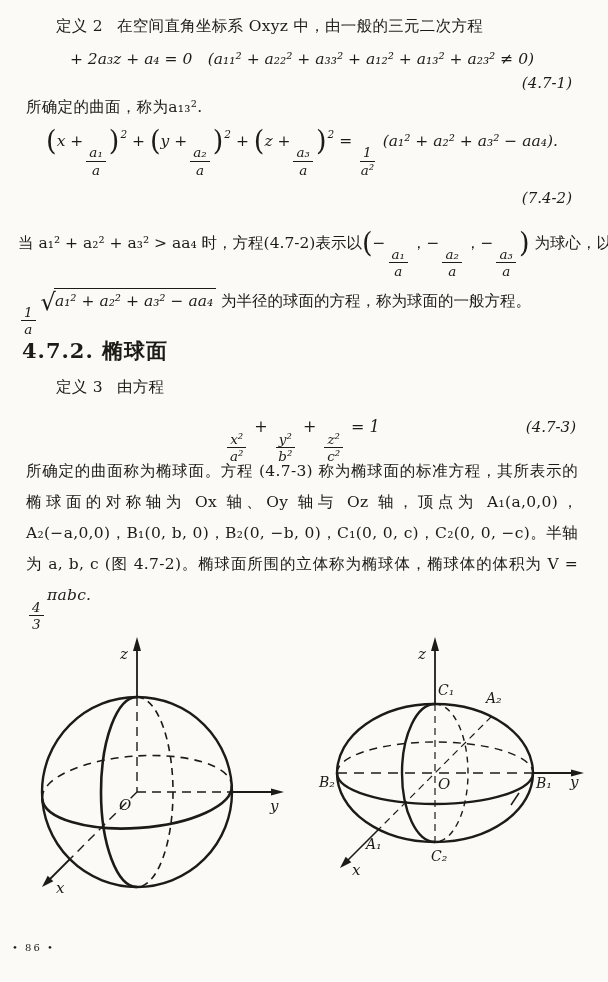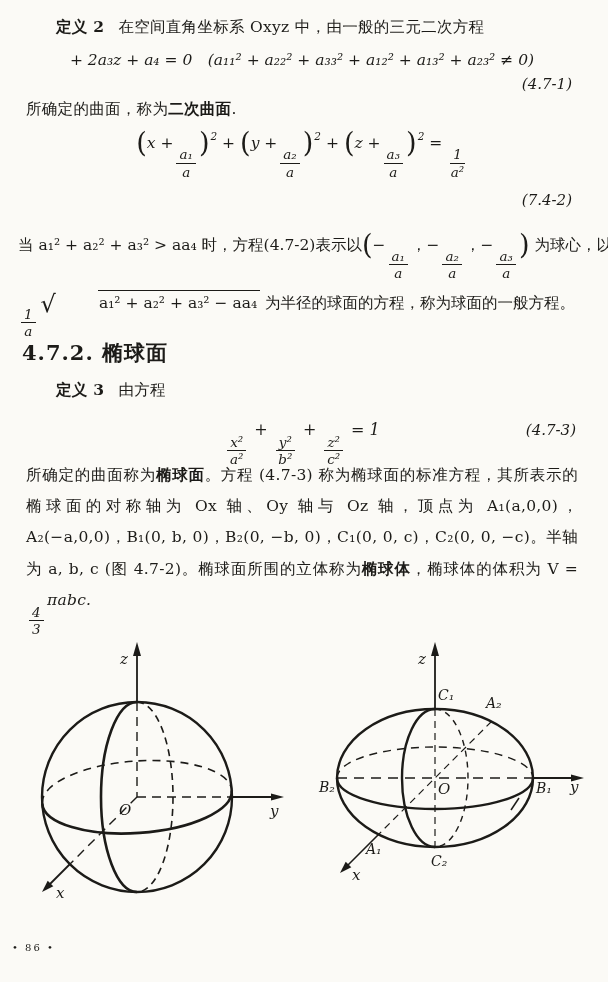--- a/index.html
+++ b/index.html
@@ -12,37 +12,37 @@
     overflow:hidden;
   }
   .page{
     position:absolute; inset:0;
     padding:14px 30px 0 26px;
     box-sizing:border-box;
   }
   
   .ln{font-size:15.5px; line-height:25px; letter-spacing:0.3px;}
   .indent{text-indent:30px;}
-  .b{font-weight:700;}
+  .b{font-weight:400;}
   .mi{font-style:italic; font-family:"DejaVu Serif","Liberation Serif",serif;}
   
   .eqc{text-align:center; font-size:15.5px;}
   .eqlabel{text-align:right; font-size:15px; padding-right:6px;font-style:italic;}
   .frac{
     display:inline-flex; flex-direction:column; align-items:center;
     vertical-align:-0.85em; line-height:1.05; font-size:13.5px;
     margin:0 3px; font-style:italic;
   }
   .frac .n{padding:0 3px 1px; border-bottom:1.4px solid #1c1b18;}
   .frac .d{padding-top:1px;}
   .bp{font-size:175%; font-weight:400; vertical-align:-0.14em; line-height:0;}
   .sp{font-size:10.5px; vertical-align:8px; margin-left:1px; font-style:italic;}
   .mathline{line-height:40px; font-size:15.5px; white-space:nowrap;}
   .sqrt-sym{font-size:24px; line-height:0; vertical-align:-0.18em; margin:0 -2px 0 2px;}
-  .rad{border-top:1.5px solid #1c1b18; padding:3px 3px 0 1px; margin-left:44px;}
+  .rad{border-top:1.5px solid #1c1b18; padding:3px 3px 0 1px; font-style:italic;}
   
   .sec{font-size:21px; font-weight:700; letter-spacing:1px; margin:1px 0 10px -4px;}
   
   .eqrow{position:relative; text-align:center;}
   .eqrow .eqlabel{position:absolute; right:0; top:50%; transform:translateY(-50%); padding-right:2px;}
   
   .figrow{display:flex; margin:4px 0 0 -8px;}
   .figbox{width:300px;}
   svg text{fill:#1c1b18; font-family:"DejaVu Serif","Liberation Serif",serif;}
   svg .lab{font-style:italic; font-size:15px;}
@@ -56,21 +56,21 @@
 <div class="page">
 
   <div class="ln indent">
     <span class="b">定义 2</span><span class="sp1"></span><span>在空间直角坐标系 Oxyz 中，由一般的三元二次方程</span>
   </div>
 
   <div class="eqc mi" style="margin-top:10px;">+ 2a₃z + a₄ = 0　(a₁₁² + a₂₂² + a₃₃² + a₁₂² + a₁₃² + a₂₃² ≠ 0)</div>
   <div class="eqlabel mi" style="margin-top:4px;">(4.7-1)</div>
 
   <div class="ln" style="margin-top:3px;">
-    <span>所确定的曲面，称为</span><span class="b">二次曲面</span><span>.</span>
+    <span>所确定的曲面，称为</span><span class="b">a₁₃²</span><span>.</span>
   </div>
 
 
   <div class="eqc" style="margin-top:8px; white-space:nowrap;">
     <span class="bp">(</span><span class="mi">x +</span><span class="frac">
         <span class="n">a₁</span>
         <span class="d">a</span>
       </span><span class="bp">)</span><span class="sp">2</span>
     <span class="mi">+</span>
     <span class="bp">(</span><span class="mi">y +</span><span class="frac">
@@ -80,20 +80,21 @@
     <span class="mi">+</span>
     <span class="bp">(</span><span class="mi">z +</span><span class="frac">
         <span class="n">a₃</span>
         <span class="d">a</span>
       </span><span class="bp">)</span><span class="sp">2</span>
     <span class="mi">=</span>
     <span class="frac">
         <span class="n">1</span>
         <span class="d">a²</span>
       </span>
+    <span class="mi">(a₁² + a₂² + a₃² − aa₄).</span>
   </div>
   <div class="eqlabel mi" style="margin-top:12px;">(7.4-2)</div>
 
   <div class="mathline" style="margin-top:16px; margin-left:-8px;">
     <span>当 a₁² + a₂² + a₃² &gt; aa₄ 时，方程(4.7-2)表示以</span><span class="bp">(</span><span class="mi">−</span><span class="frac">
         <span class="n">a₁</span>
         <span class="d">a</span>
       </span><span>，−</span><span class="frac">
         <span class="n">a₂</span>
         <span class="d">a</span>

